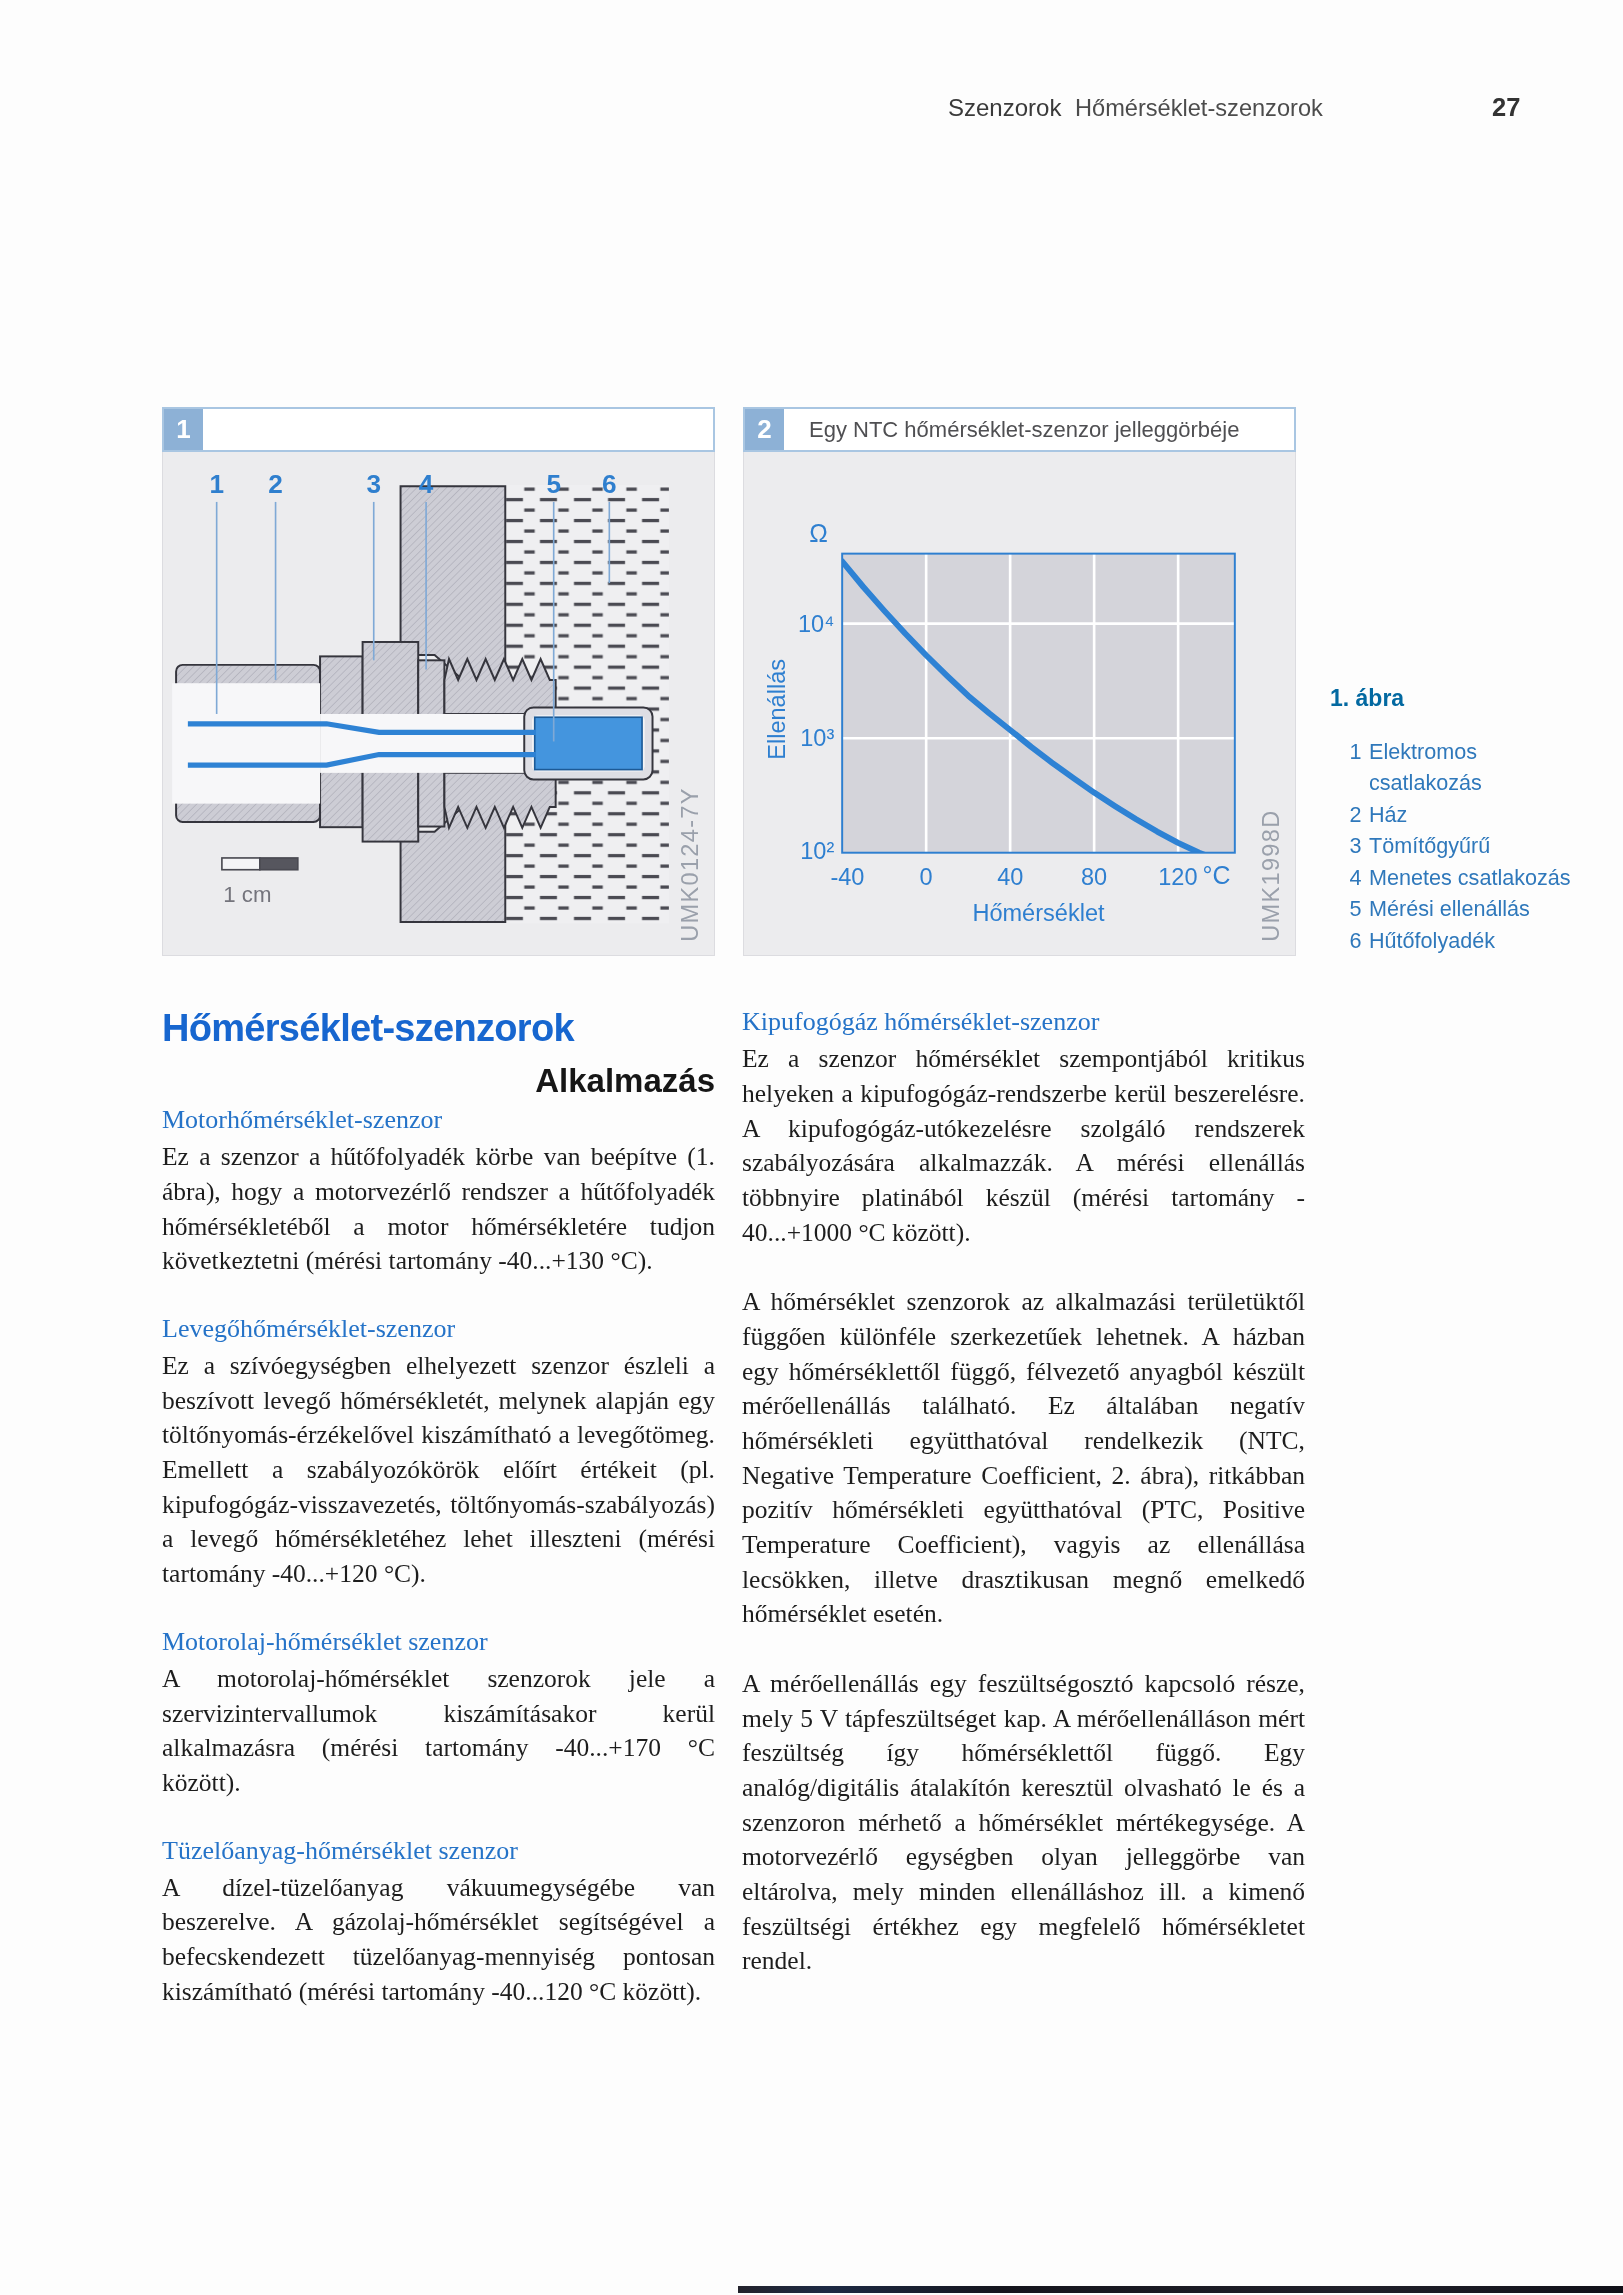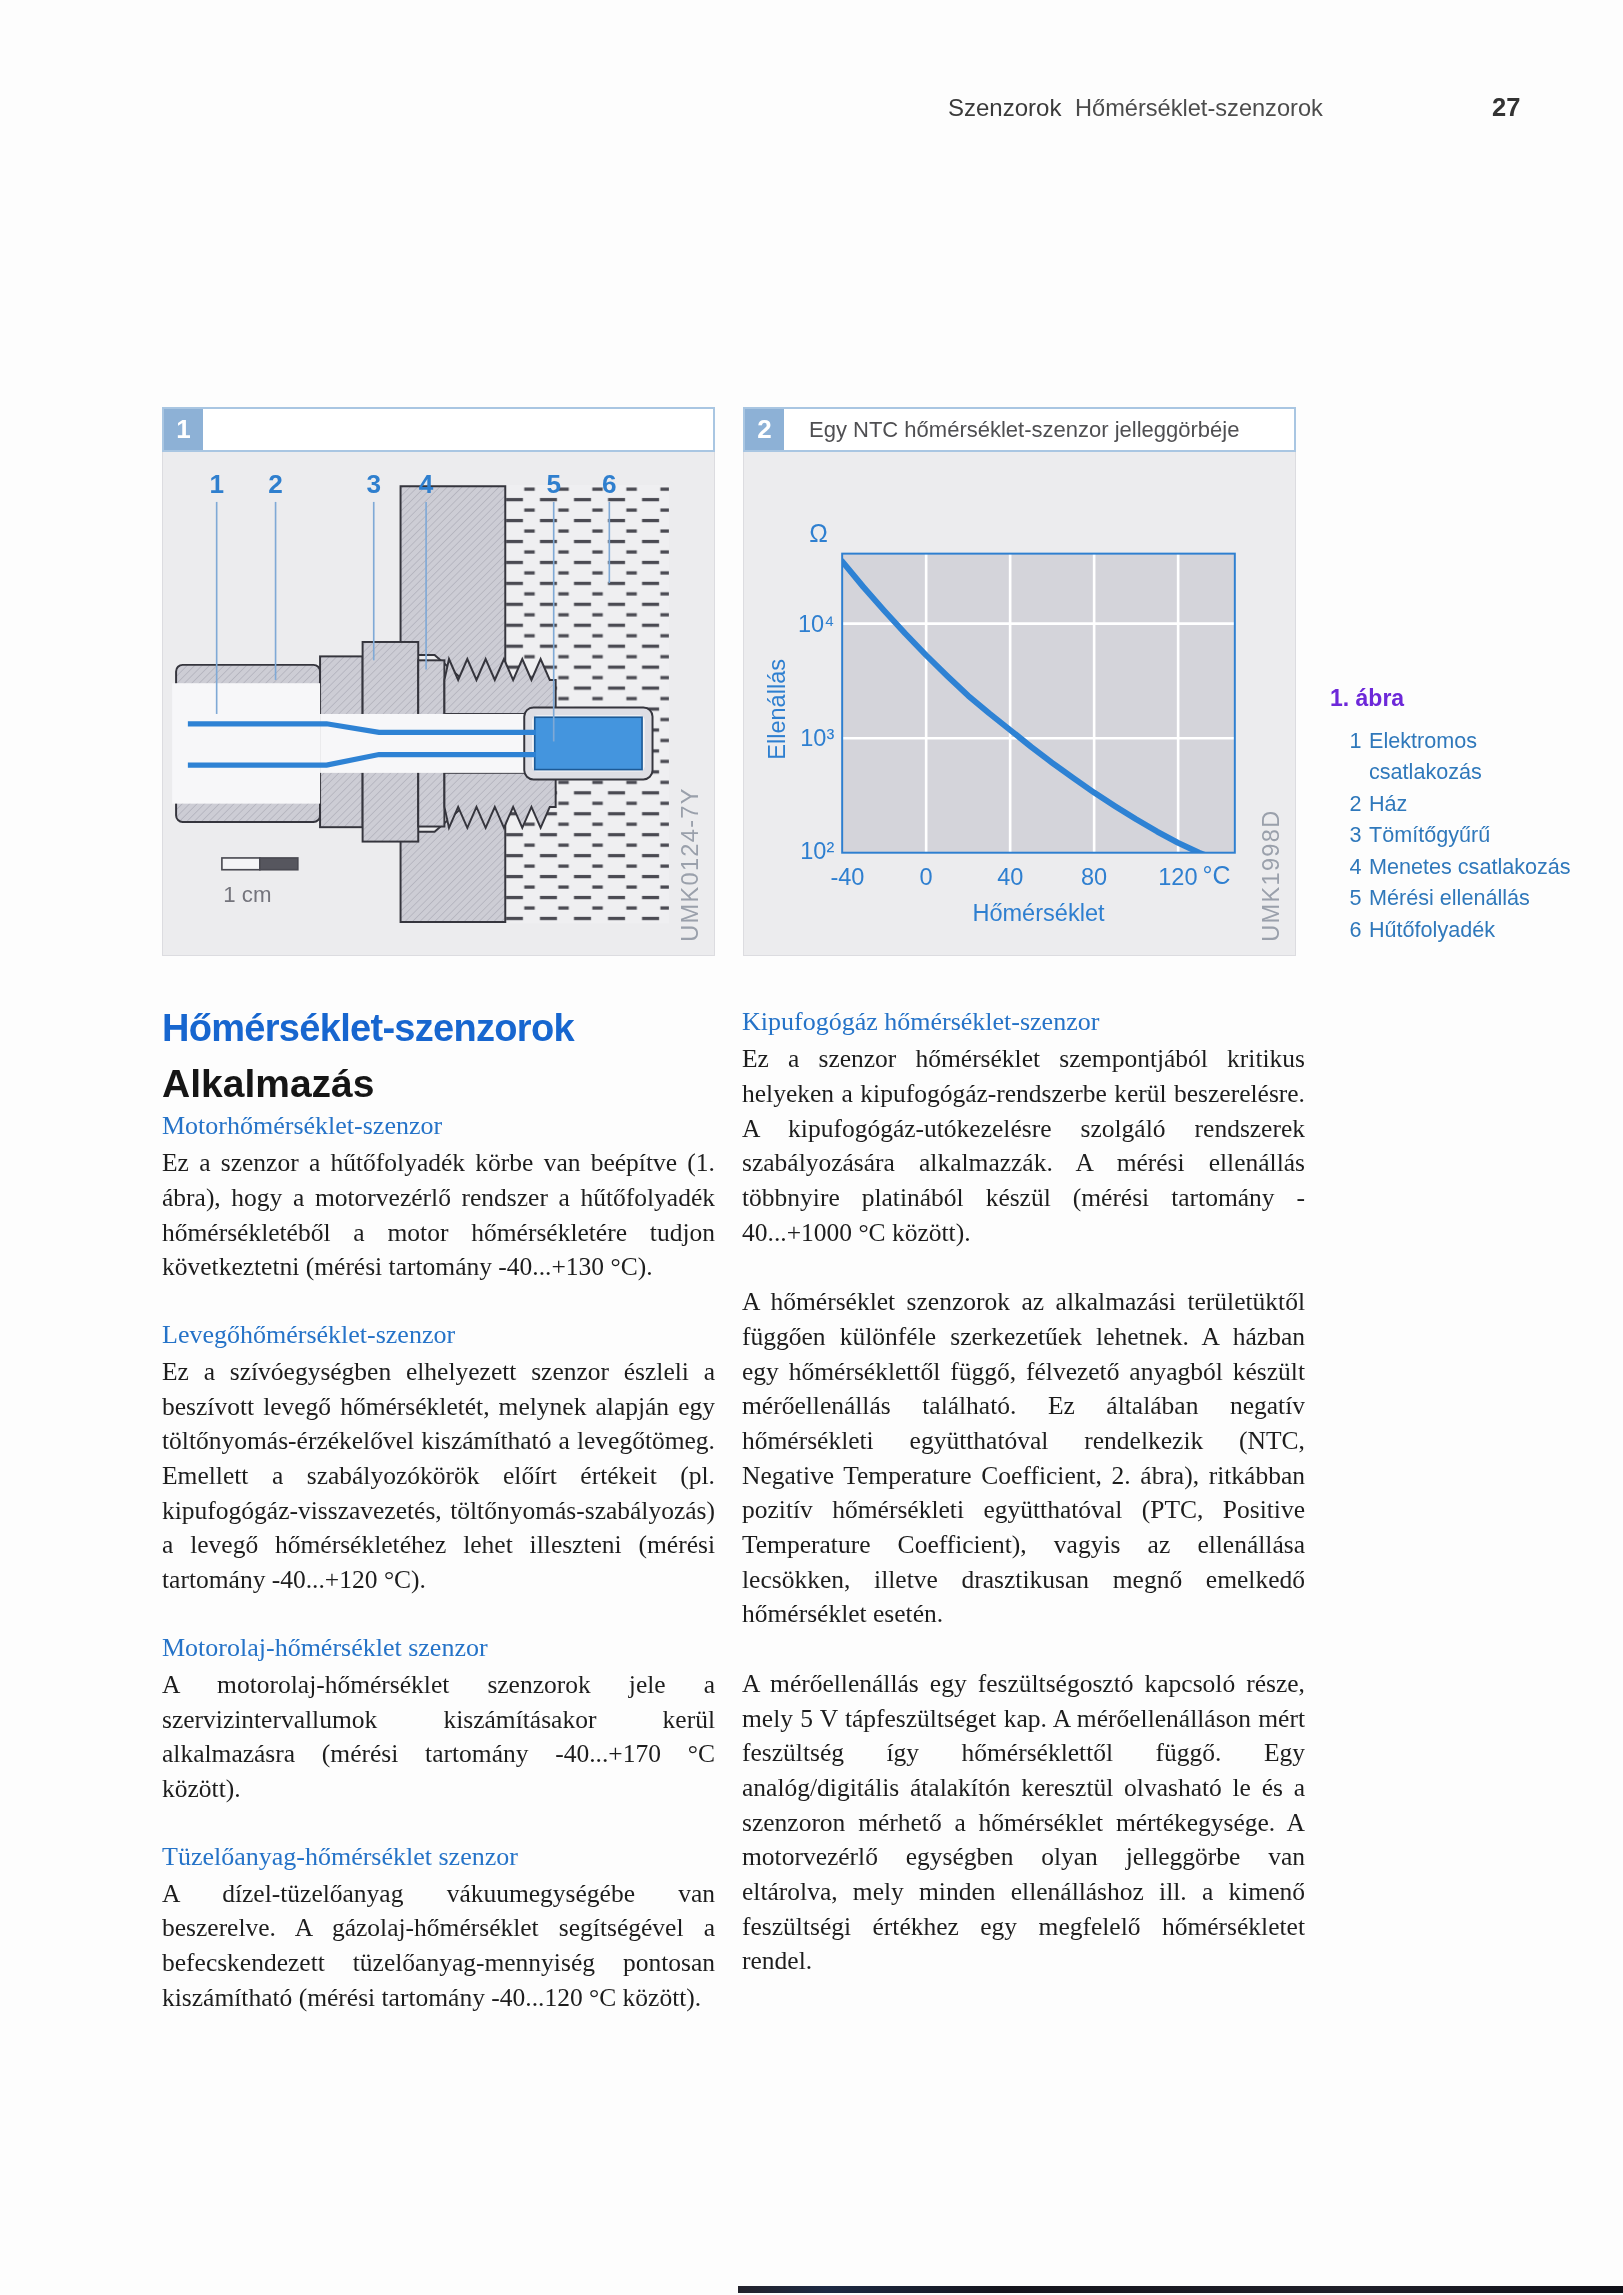--- a/index.html
+++ b/index.html
@@ -26,31 +26,31 @@
   svg text { font-family:"Liberation Sans", sans-serif; }
   .callout-num { font-size:40px; font-weight:bold; fill:#2f7fce; }
   .wm          { font-size:36px; fill:#9aa0ab; letter-spacing:2px; }
   .scale-label { font-size:34px; fill:#74747c; }
   .ax-lab      { font-size:36px; fill:#2e7fd0; }
   .ax-tick     { font-size:36px; fill:#2e7fd0; }
   .ax-unit     { font-size:38px; fill:#2e7fd0; }
 
   
   .caption { position:absolute; left:1330px; top:682px; width:259px; color:#2f78bb; font-size:21.6px; line-height:1.46; }
-  .caption-title { font-size:23px; font-weight:bold; color:#6d28d9; margin-bottom:9px; }
+  .caption-title { font-size:23px; font-weight:bold; color:#0369a1; margin-bottom:20px; }
   .caption-item { display:flex; }
   .caption-item .num { flex:none; width:39px; padding-left:19.6px; box-sizing:border-box; }
   .caption-item .txt { flex:1; }
 
   
   .col { position:absolute; top:1007px; }
   .col-left  { left:162px;  width:553px; }
   .col-right { left:742px; width:563px; }
   .article-title { font-size:38px; font-weight:bold; color:#1766cf; margin:0 0 11.8px 0; letter-spacing:-0.7px; }
-  .col .h2 { font-size:39px; font-weight:bold; color:#161616; margin:22px 0 5.2px 0; }
+  .col .h2 { font-size:33px; font-weight:bold; color:#161616; margin:22px 0 5.2px 0;text-align:right; }
   .col .h3 { font-family:"Liberation Serif", serif; font-size:26px; color:#2573c8; margin:35px 0 5.2px 0; }
   .col .article-title + .h2, .col .h2:first-child { margin-top:0; }
   .col .h2 + .h3 { margin-top:2.6px; }
   .col > :first-child { margin-top:0; }
   .col .p  { font-family:Liberation Serif, serif; font-size:25.5px; line-height:1.36; color:#1d1d1d;
              text-align:justify; margin:0; }
   .col .p + .p { margin-top:35px; }
 
   
   .scan-edge { position:absolute; left:738px; top:2286px; width:885px; height:6.5px;

